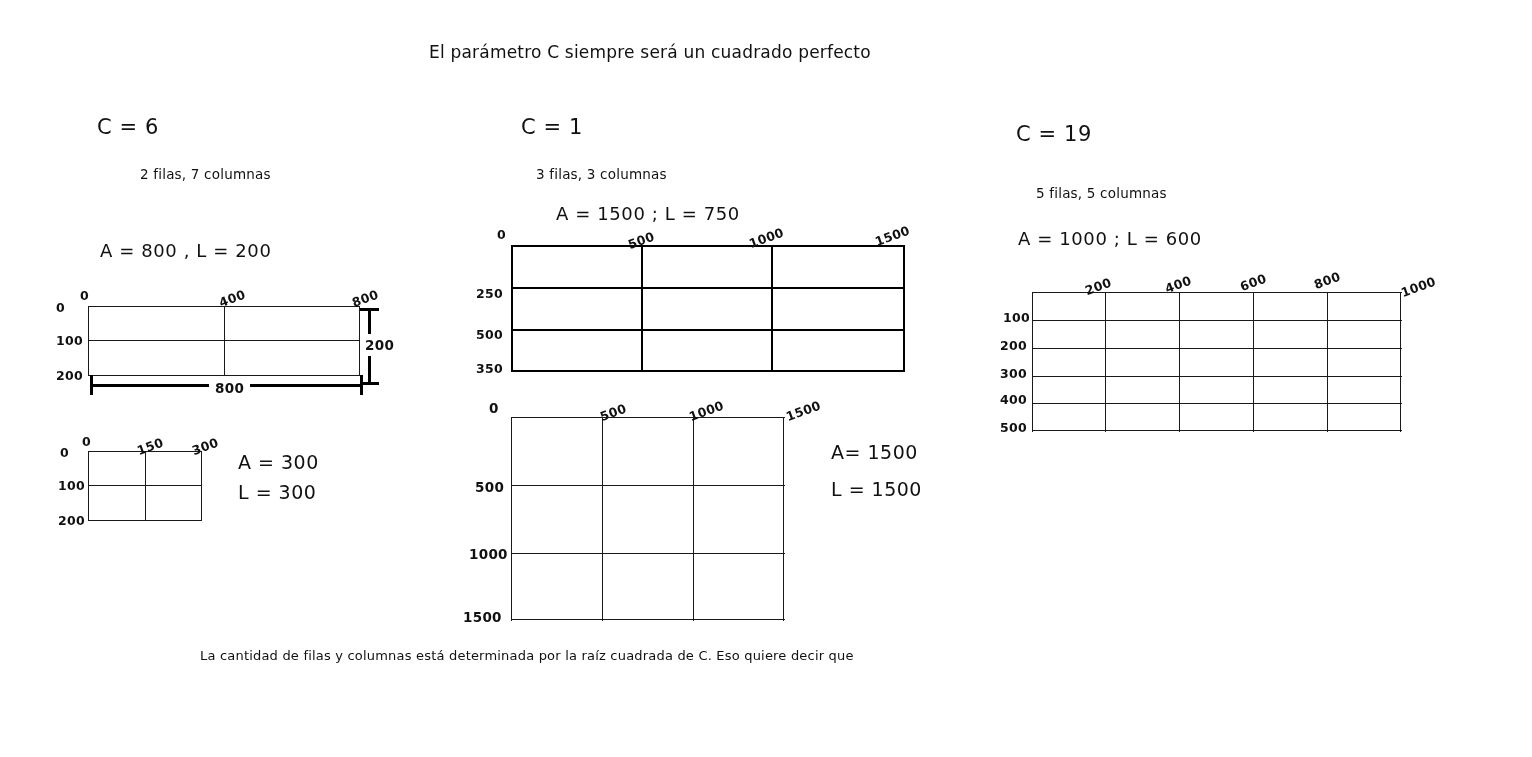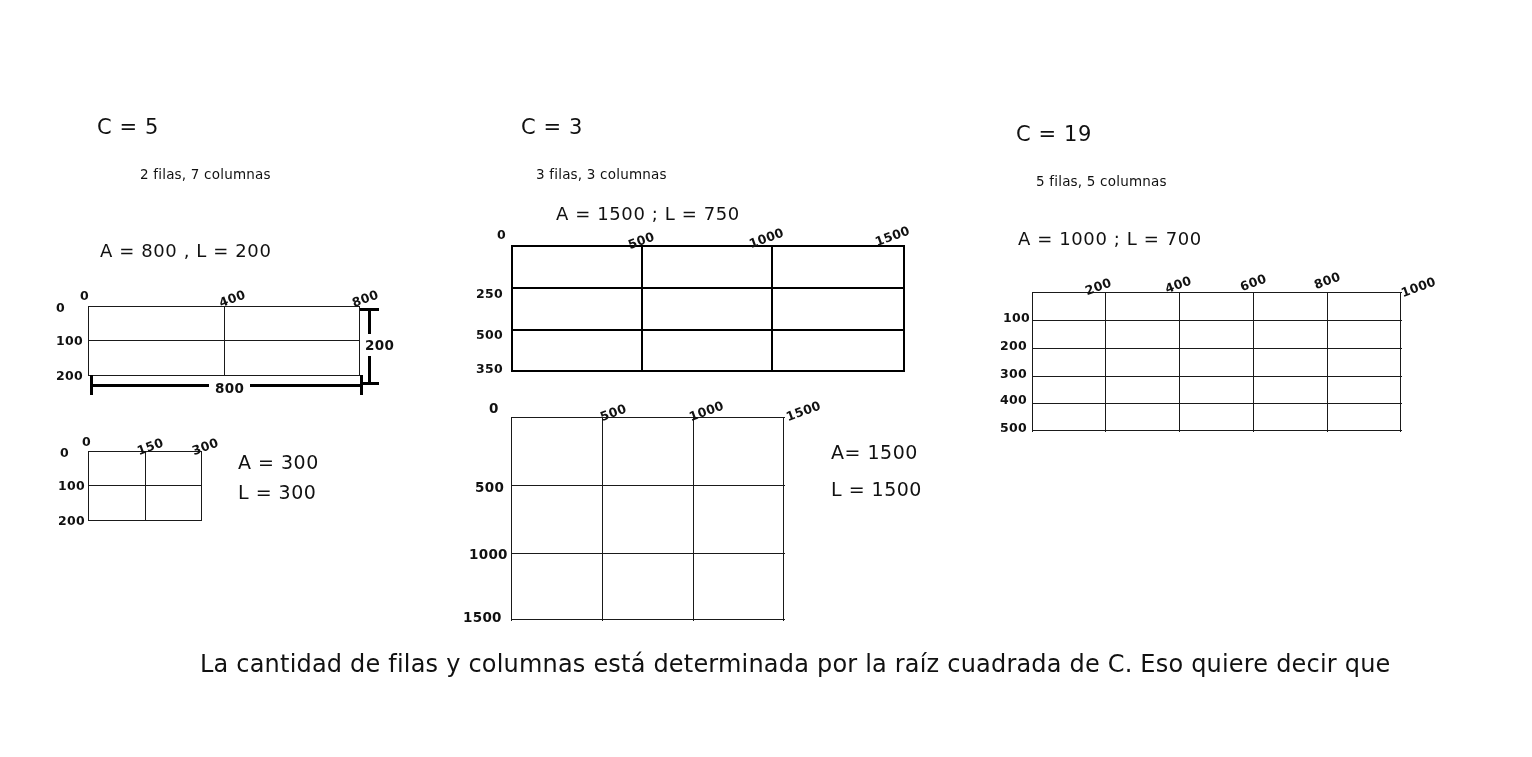--- a/index.html
+++ b/index.html
@@ -42,21 +42,21 @@
     font-size: 12.5px;
     font-weight: 600;
     letter-spacing: .3px;
   }
   .tick.rot {
     transform: rotate(-20deg);
     transform-origin: left bottom;
   }
   .tick.big { font-size: 13.5px; }
   .bottom-text {
-    font-size: 24px;
+    font-size: 13px;
     line-height: 1.45;
     letter-spacing: .2px;
   }
   .grid {
     position: absolute;
     box-sizing: border-box;
   }
   .grid .line {
     position: absolute;
     background: #1a1a1a;
@@ -73,22 +73,23 @@
   .side-note {
     font-size: 19px;
     letter-spacing: .5px;
   }
 </style>
 </head>
 <body>
 
 <div id="canvas">
 
-
-  <div class="abs hand case-title" style="left:97px; top:115px;">C = 5</div>
+  <div class="abs hand title-top" style="left:429px; top:42px;">El parámetro C siempre será un cuadrado perfecto</div>
+
+  <div class="abs hand case-title" style="left:97px; top:115px;">C = 6</div>
   <div class="abs hand case-sub" style="left:140px; top:166px;">2 filas, 7 columnas</div>
 
   <div class="abs hand al-label" style="left:100px; top:240px;">A = 800  ,  L = 200</div>
 
   <div class="grid" style="left:88px; top:306px; width:272px; height:70px;">
     <div class="line h" style="top:0px;   width:272px;"></div>
     <div class="line h" style="top:34px;  width:272px;"></div>
     <div class="line h" style="top:69px;  width:272px;"></div>
     <div class="line v" style="left:0px;   height:70px;"></div>
     <div class="line v" style="left:136px; height:70px;"></div>
@@ -124,21 +125,21 @@
   <div class="abs hand tick" style="left:82px; top:434px;">0</div>
   <div class="abs hand tick rot" style="left:140px; top:443px;">150</div>
   <div class="abs hand tick rot" style="left:195px; top:443px;">300</div>
   <div class="abs hand tick" style="left:60px; top:445px;">0</div>
   <div class="abs hand tick" style="left:58px; top:478px;">100</div>
   <div class="abs hand tick" style="left:58px; top:513px;">200</div>
 
   <div class="abs hand side-note" style="left:238px; top:451px;">A = 300</div>
   <div class="abs hand side-note" style="left:238px; top:481px;">L = 300</div>
 
-  <div class="abs hand case-title" style="left:521px; top:115px;">C = 3</div>
+  <div class="abs hand case-title" style="left:521px; top:115px;">C = 1</div>
   <div class="abs hand case-sub" style="left:536px; top:166px;">3 filas, 3 columnas</div>
 
   <div class="abs hand al-label" style="left:556px; top:203px;">A = 1500 ;  L = 750</div>
 
   <div class="grid thick" style="left:511px; top:245px; width:394px; height:127px;">
     <div class="line h" style="top:0px;   width:394px;"></div>
     <div class="line h" style="top:42px;  width:394px;"></div>
     <div class="line h" style="top:84px;  width:394px;"></div>
     <div class="line h" style="top:125px; width:394px;"></div>
     <div class="line v" style="left:0px;   height:127px;"></div>
@@ -169,23 +170,23 @@
   <div class="abs hand tick rot" style="left:692px; top:409px;">1000</div>
   <div class="abs hand tick rot" style="left:789px; top:409px;">1500</div>
   <div class="abs hand tick big" style="left:475px; top:479px;">500</div>
   <div class="abs hand tick big" style="left:469px; top:546px;">1000</div>
   <div class="abs hand tick big" style="left:463px; top:609px;">1500</div>
 
   <div class="abs hand side-note" style="left:831px; top:441px;">A= 1500</div>
   <div class="abs hand side-note" style="left:831px; top:478px;">L = 1500</div>
 
   <div class="abs hand case-title" style="left:1016px; top:122px;">C = 19</div>
-  <div class="abs hand case-sub" style="left:1036px; top:173px;">5 filas, 5 columnas</div>
-
-  <div class="abs hand al-label" style="left:1018px; top:228px;">A = 1000  ;   L = 700</div>
+  <div class="abs hand case-sub" style="left:1036px; top:185px;">5 filas, 5 columnas</div>
+
+  <div class="abs hand al-label" style="left:1018px; top:228px;">A = 1000  ;   L = 600</div>
 
   <div class="grid" style="left:1032px; top:292px; width:370px; height:140px;">
     <div class="line h" style="top:0px;   width:370px;"></div>
     <div class="line h" style="top:28px;  width:370px;"></div>
     <div class="line h" style="top:56px;  width:370px;"></div>
     <div class="line h" style="top:84px;  width:370px;"></div>
     <div class="line h" style="top:111px; width:370px;"></div>
     <div class="line h" style="top:138px; width:370px;"></div>
     <div class="line v" style="left:0px;   height:140px;"></div>
     <div class="line v" style="left:73px;  height:140px;"></div>

